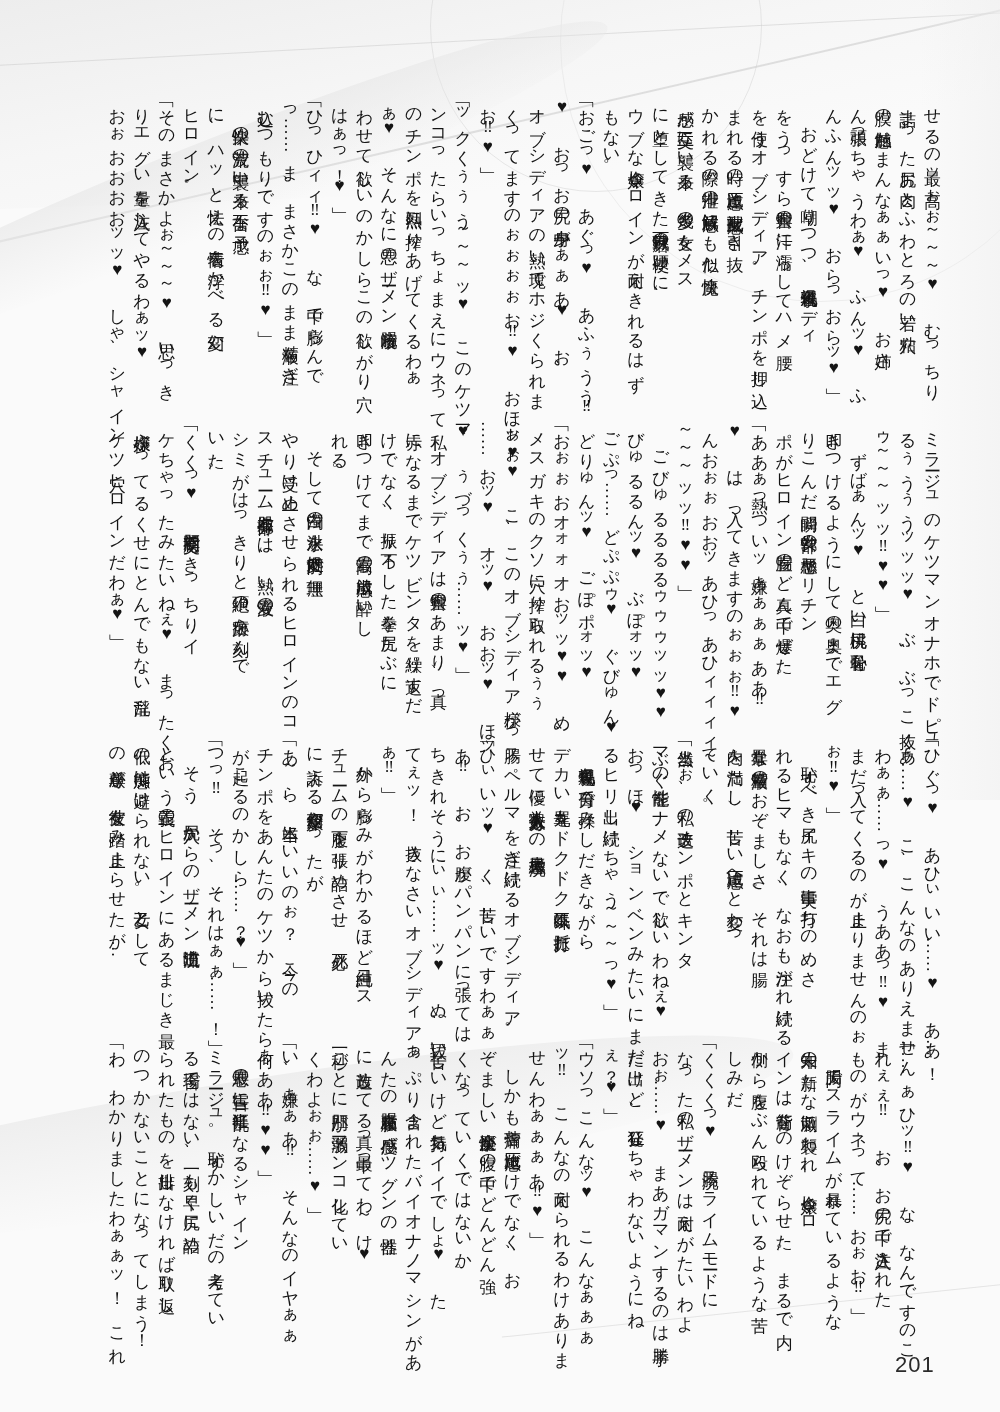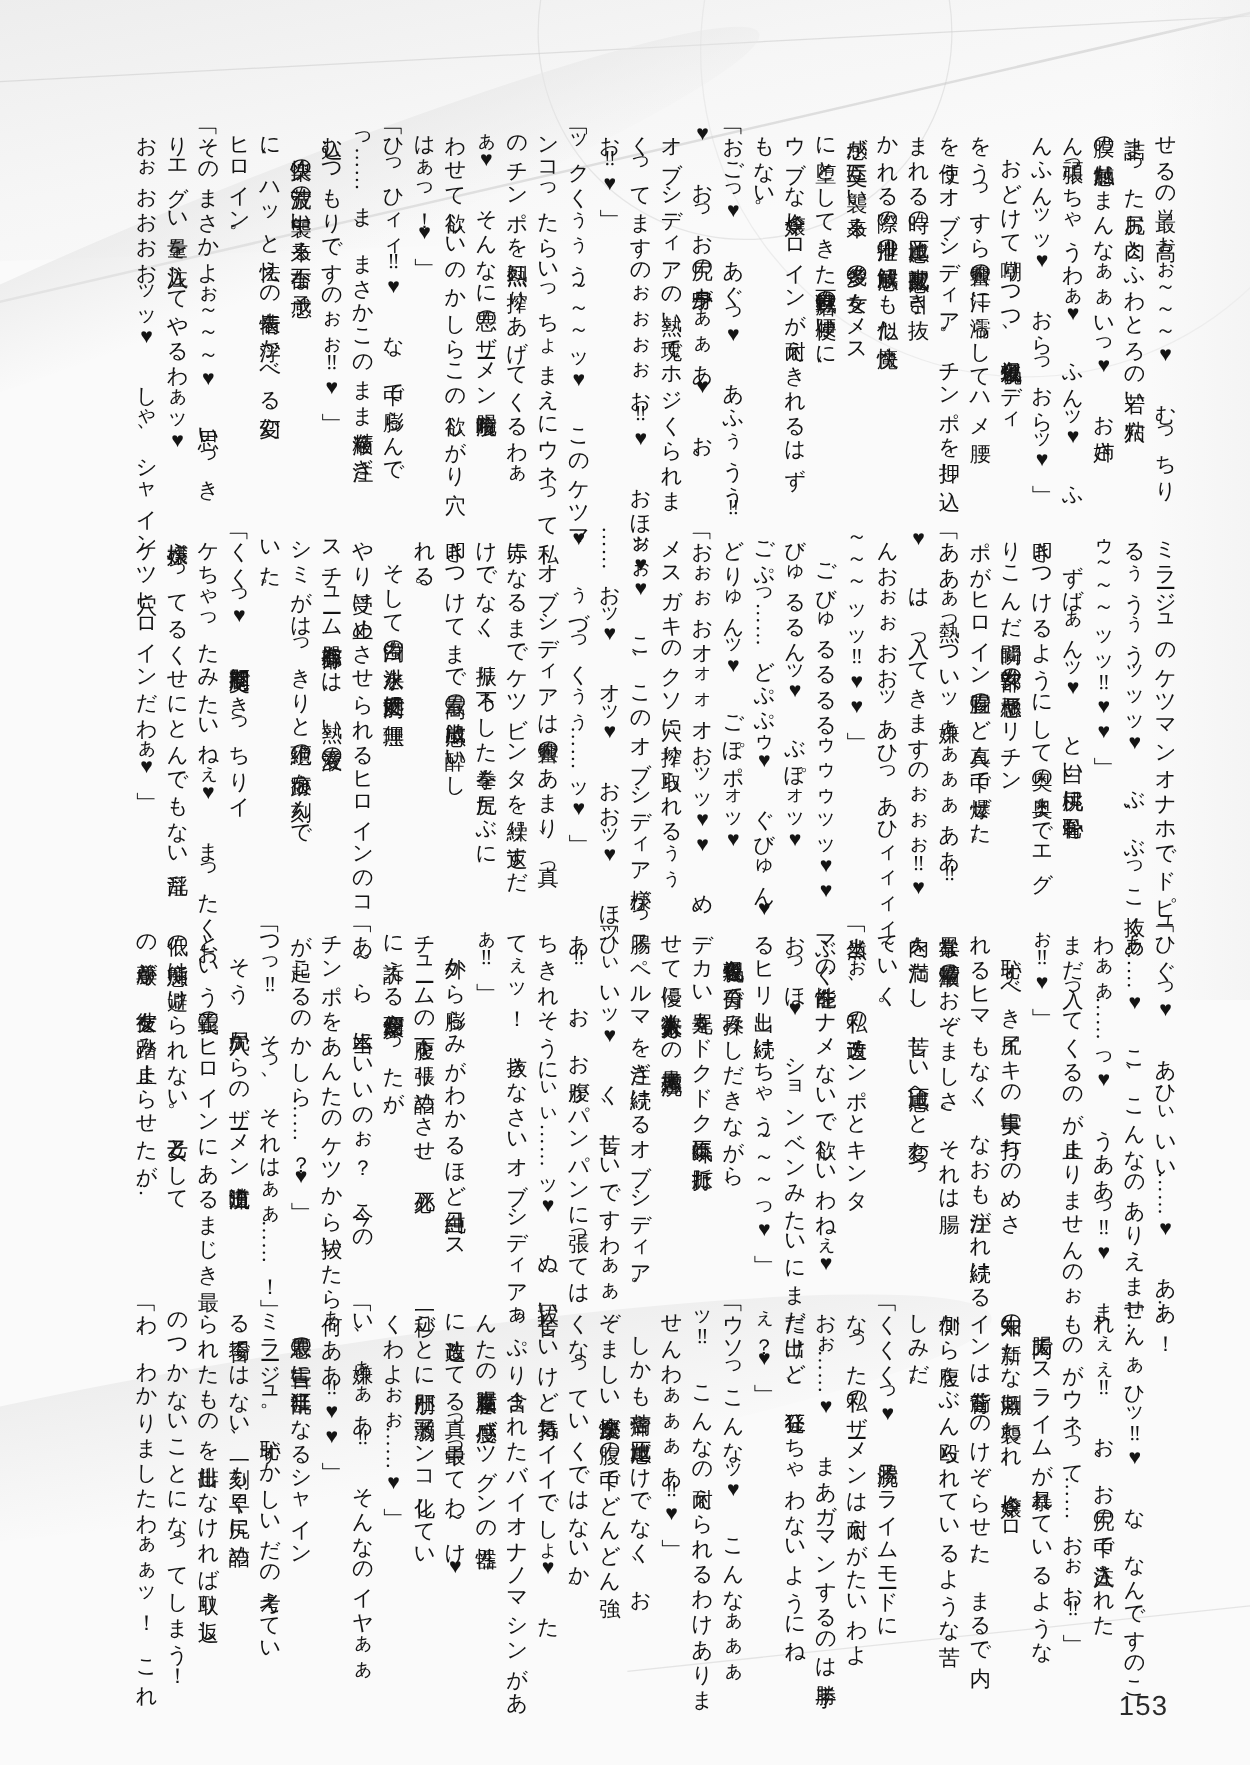--- a/index.html
+++ b/index.html
@@ -237,14 +237,14 @@
       <div class="col">「い、嫌ぁぁあ‼　そんなのイヤぁぁ</div>
       <div class="col">ぁああ‼♥♥」</div>
       <div class="col">　最悪の宣告に半狂乱になるシャイン</div>
       <div class="col">ミラージュ。恥ずかしいだの考えてい</div>
       <div class="col">る場合ではない、一刻も早く尻に詰め</div>
       <div class="col">られたものを排出しなければ取り返し</div>
       <div class="col">のつかないことになってしまう！</div>
       <div class="col">「わ、わかりましたわぁぁッ！　これ</div>
     </div>
 
-  <div class="page-number">153</div>
+  <div class="page-number">201</div>
 </div>
 
 </body></html>

